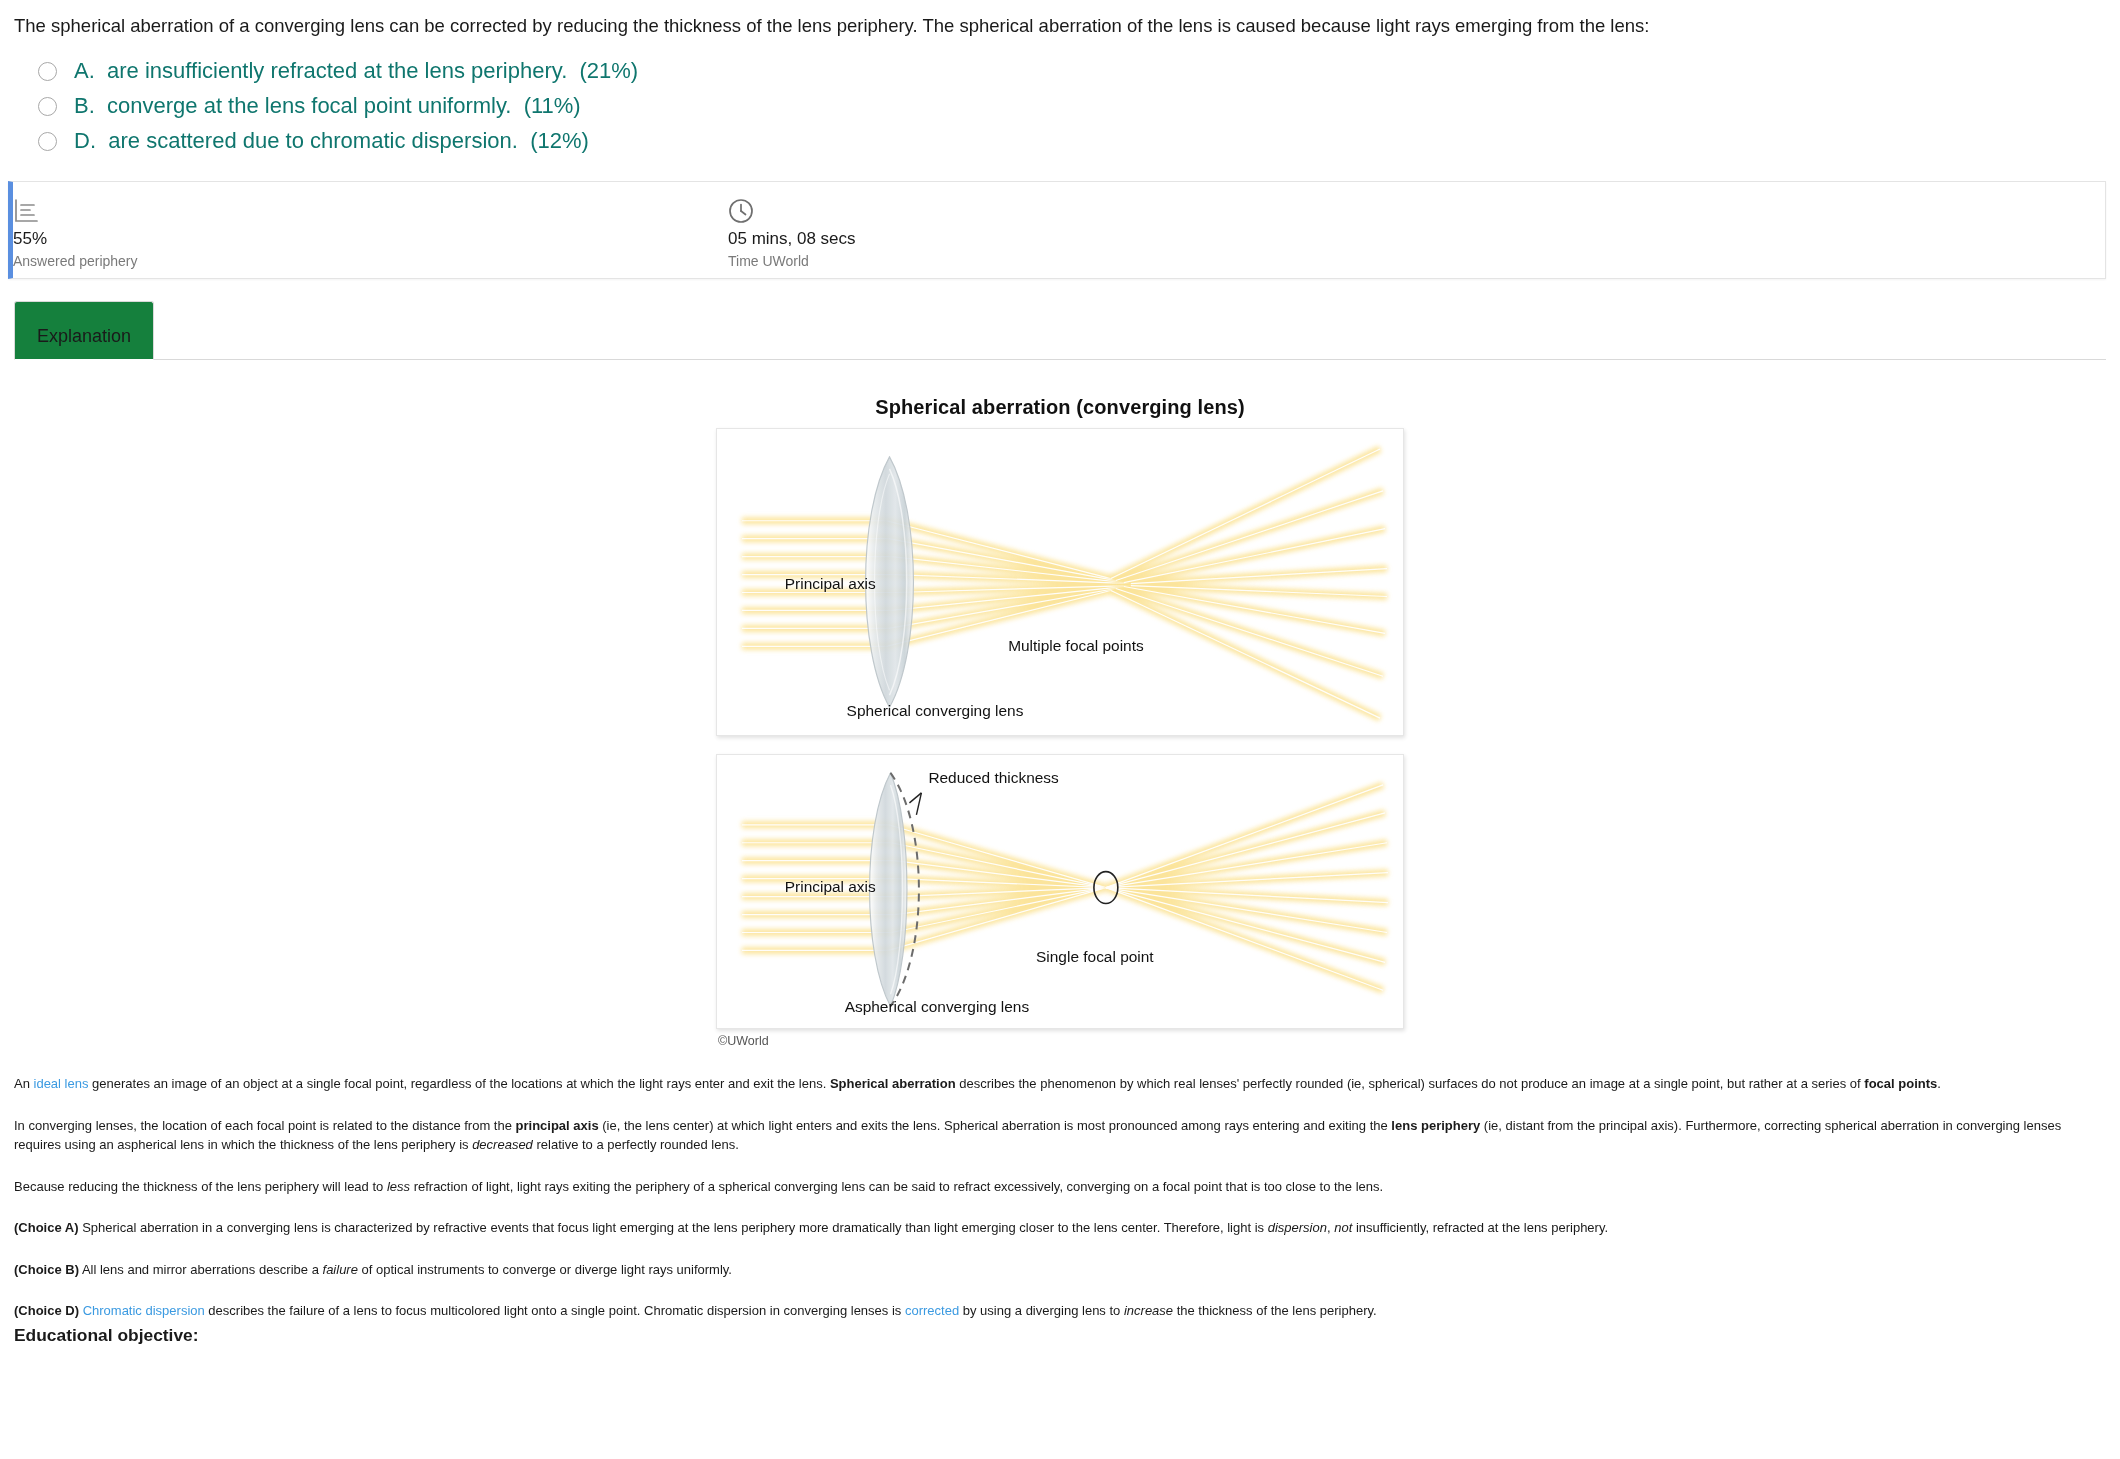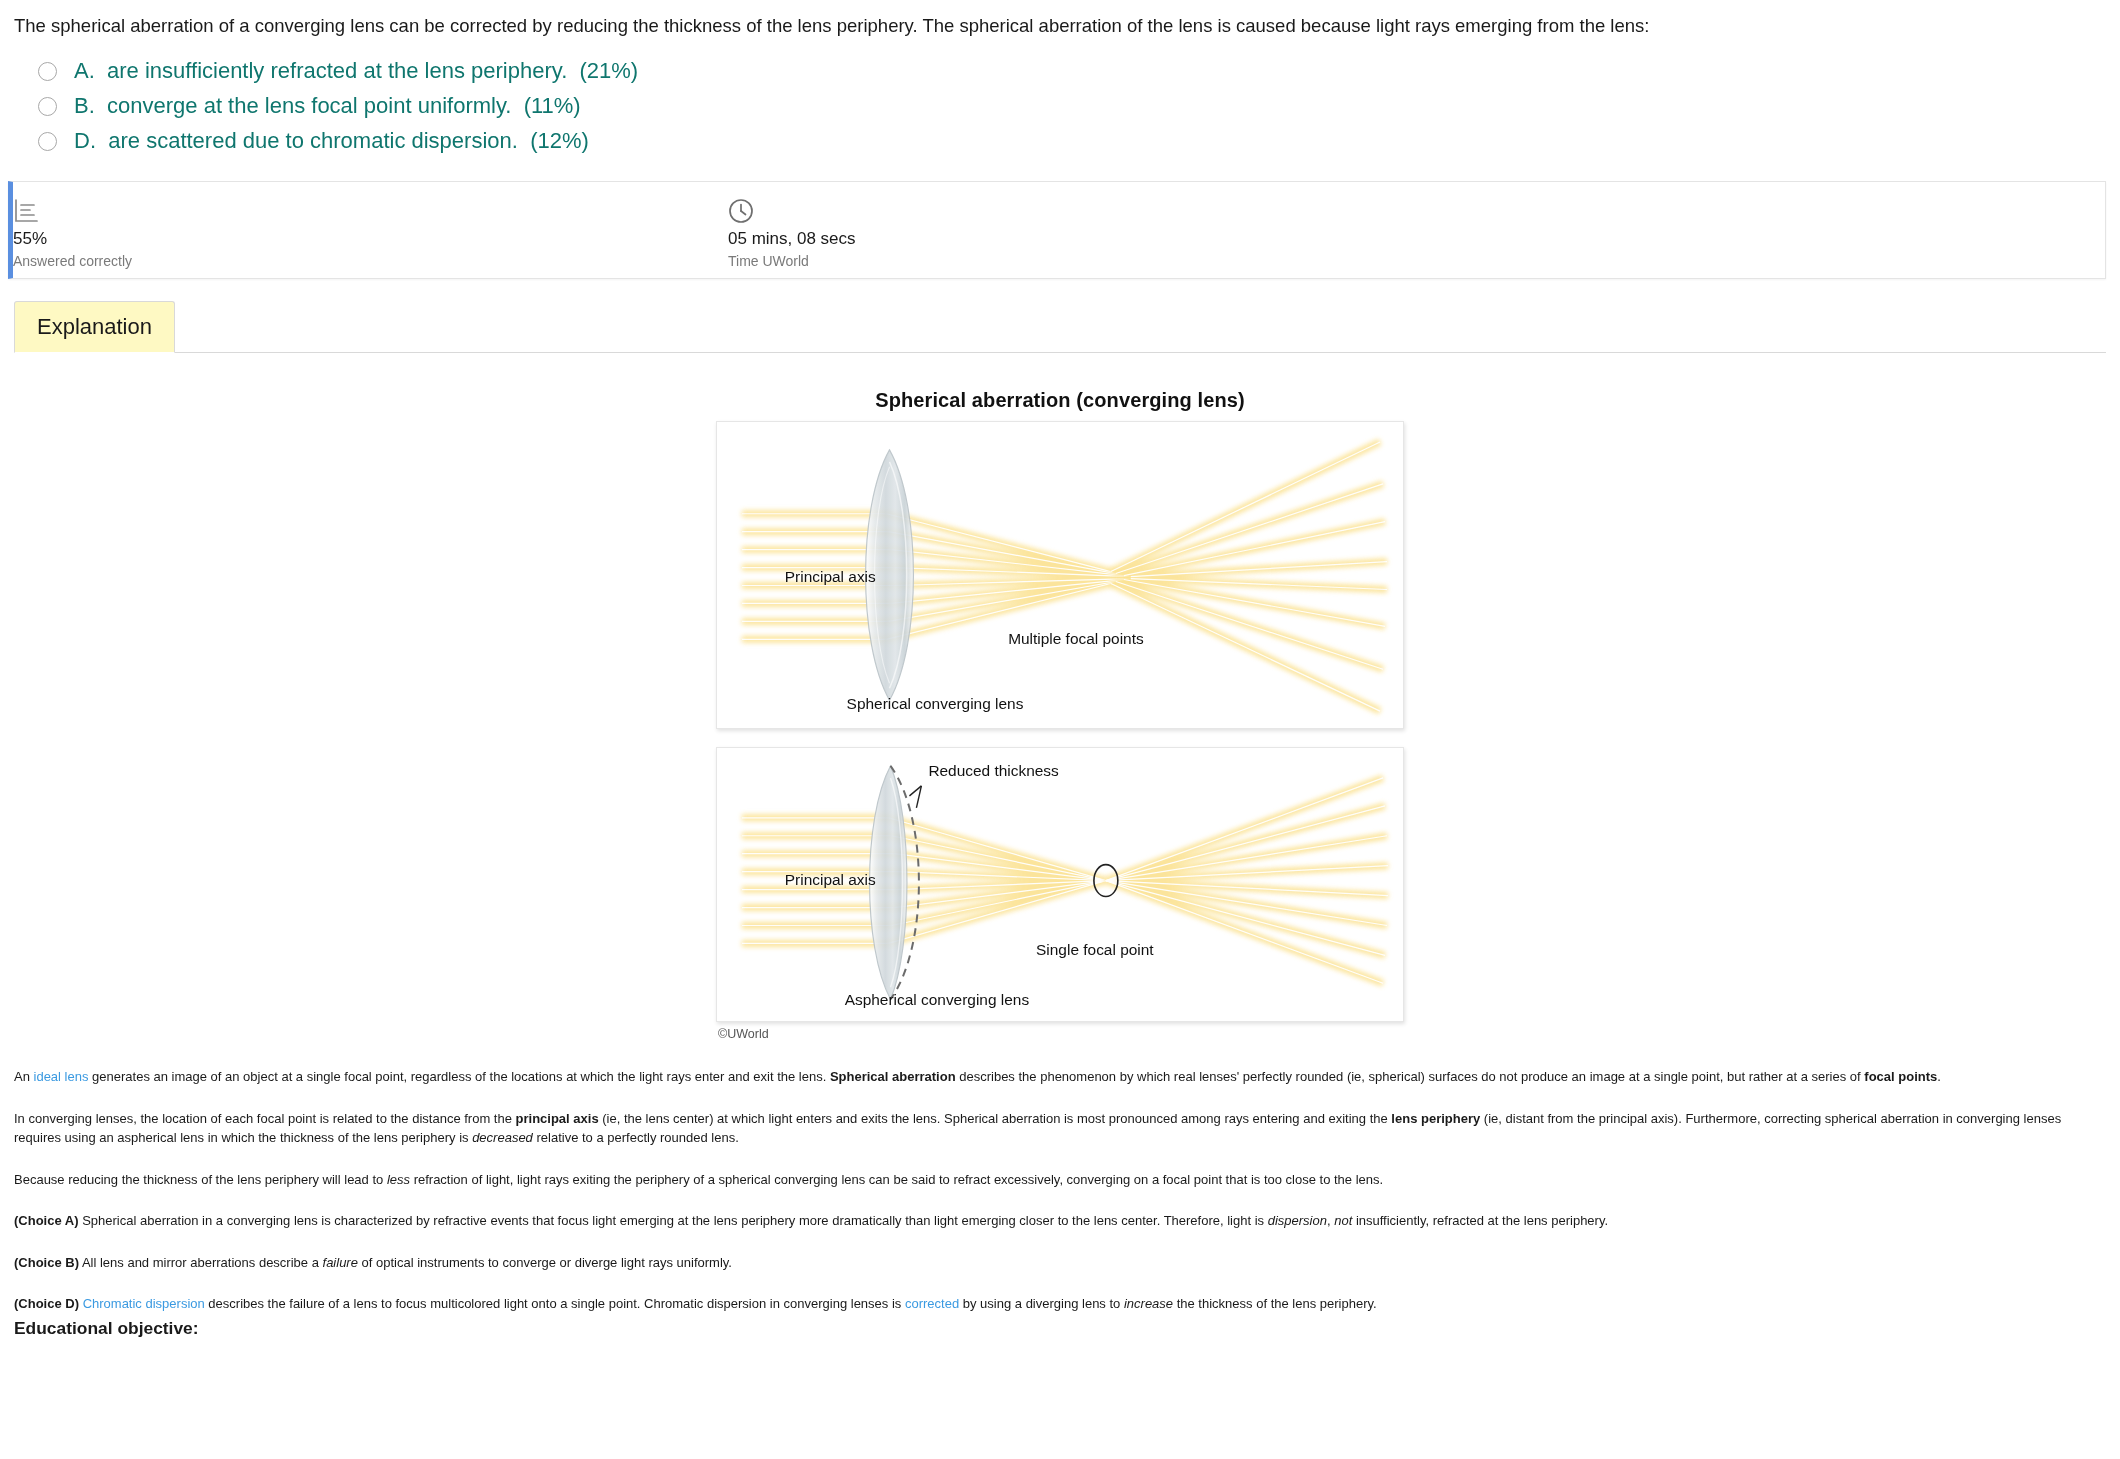--- a/index.html
+++ b/index.html
@@ -89,23 +89,23 @@
   
   .tabs-wrap { padding: 22px 14px 0 14px; }
   .tabs {
     display: flex;
     align-items: flex-end;
     border-bottom: 1px solid #d9d9d9;
   }
   .tab {
     border: 1px solid #d9d9d9;
     border-bottom: 1px solid #ffffff;
-    background: #fef9c3;
-    padding: 12px 22px 12px 22px;
-    font-size: 22px;
+    background: #15803d;
+    padding: 24px 22px 12px 22px;
+    font-size: 18px;
     color: #1a1a1a;
     margin-bottom: -1px;
     border-radius: 3px 3px 0 0;
   }
 
   
   .figure-area { width: 100%; padding-top: 36px; }
   .fig-title {
     text-align: center;
     font-size: 20px;
@@ -182,21 +182,21 @@
       <span class="stat-icon">
         <svg width="26" height="26" viewBox="0 0 26 26">
           <path d="M3 2 L3 23 L24 23" fill="none" stroke="#8b8b8b" stroke-width="1.7" stroke-linecap="round"></path>
           <line x1="8" y1="7" x2="21" y2="7" stroke="#8b8b8b" stroke-width="1.7" stroke-linecap="round"></line>
           <line x1="8" y1="12" x2="17" y2="12" stroke="#8b8b8b" stroke-width="1.7" stroke-linecap="round"></line>
           <line x1="8" y1="17" x2="21" y2="17" stroke="#8b8b8b" stroke-width="1.7" stroke-linecap="round"></line>
         </svg>
       </span>
       <span>
         <div class="stat-main">55%</div>
-        <div class="stat-sub">Answered correctly</div>
+        <div class="stat-sub">Answered periphery</div>
       </span>
     </div>
 
     <div class="stats-col col-time">
       <span class="stat-icon">
         <svg width="26" height="26" viewBox="0 0 26 26">
           <circle cx="13" cy="13" r="11" fill="none" stroke="#6f6f6f" stroke-width="1.7"></circle>
           <line x1="13" y1="13" x2="13" y2="6.5" stroke="#6f6f6f" stroke-width="1.7" stroke-linecap="round"></line>
           <line x1="13" y1="13" x2="17.5" y2="16.5" stroke="#6f6f6f" stroke-width="1.7" stroke-linecap="round"></line>
         </svg>

